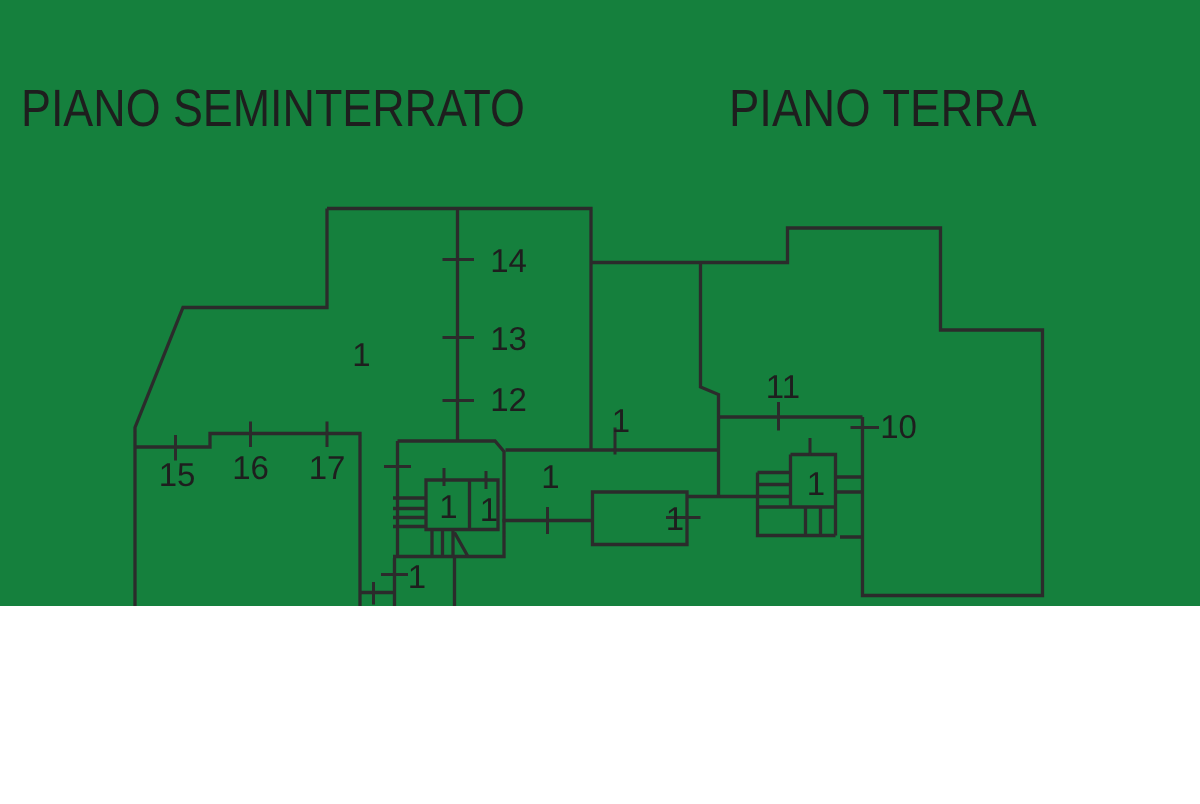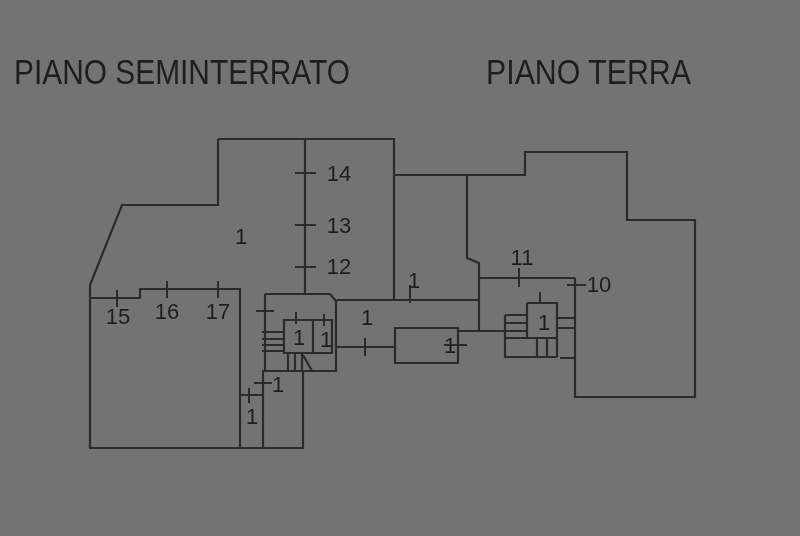--- a/index.html
+++ b/index.html
@@ -1,19 +1,19 @@
 <!DOCTYPE html>
 <html><head>
 <meta charset="utf-8">
 <style>
   html,body{margin:0;padding:0;background:#ffffff;}
   .canvas{
     position:relative;
-    width:800px;height:536px;
-    background:#737373;
+    width:800px;height:404px;
+    background:#15803d;
     overflow:hidden;
     font-family:"Liberation Sans", sans-serif;
   }
   svg{position:absolute;left:0;top:0;}
   .walls{fill:none;stroke-linecap:butt;stroke-linejoin:miter;}
   .tick{fill:none;stroke-linecap:butt;}
   text{fill:#1e1e1e;}
   .title{font-size:35px;letter-spacing:0px;}
   .roomnum{font-size:22px;text-anchor:middle;}
 </style>

